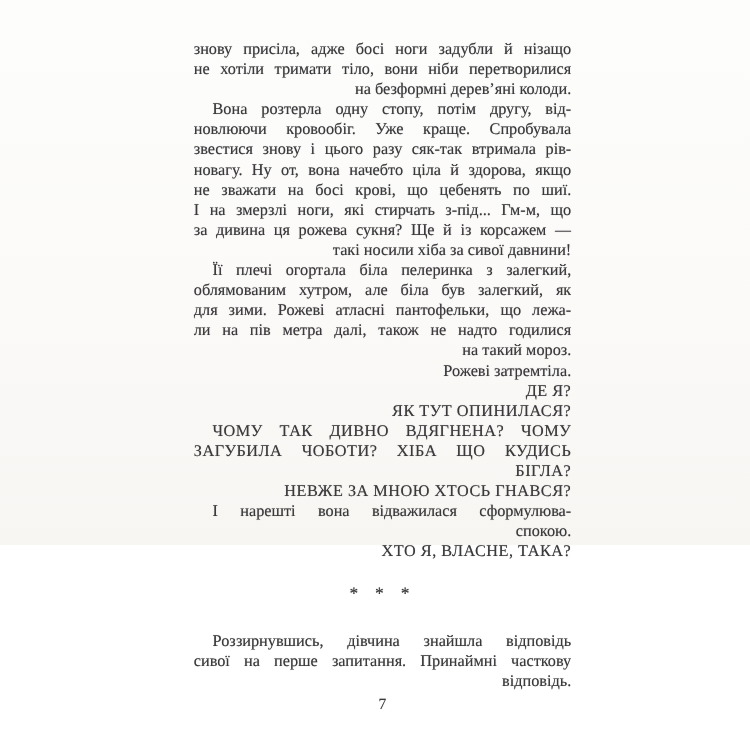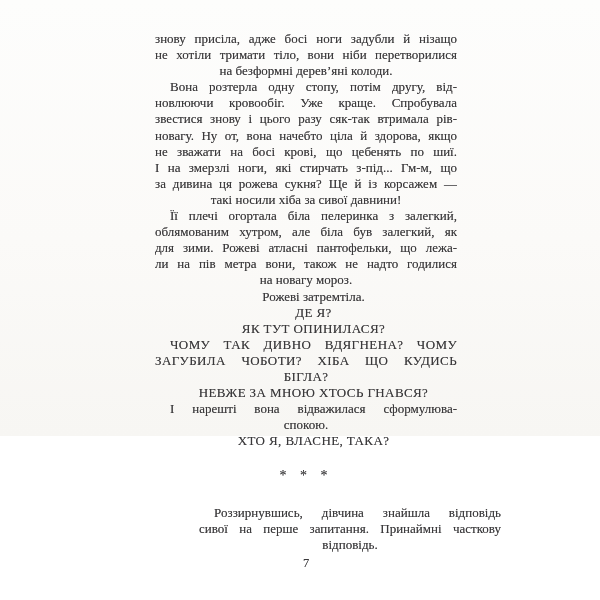--- a/index.html
+++ b/index.html
@@ -23,25 +23,25 @@
   .text-block {
     position: absolute;
     left: 155px;
     width: 302px;
     font-size: 13px;
     line-height: 16.1px;
     color: var(--text-color, #3a393b);
     text-shadow: 0 0 0.6px rgba(58,57,59,0.55);
   }
   #text-top { top: 31px; }
-  #text-bottom { top: 505px; margin-left: 44px; }
+  #text-bottom { top: 505px; }
   .line {
     height: 16.1px;
     overflow: hidden;
-    text-align: center;
+    text-align: right;
     white-space: normal;
   }
   .line.j {
     text-align: justify;
     text-align-last: justify;
   }
   .line.ind { text-indent: 15px; }
   .line.caps { letter-spacing: 0.4px; }
   .separator {
     position: absolute;
@@ -77,22 +77,22 @@
       <div class="line j">новлюючи кровообіг. Уже краще. Спробувала</div>
       <div class="line j">звестися знову і цього разу сяк-так втримала рів-</div>
       <div class="line j">новагу. Ну от, вона начебто ціла й здорова, якщо</div>
       <div class="line j">не зважати на босі крові, що цебенять по шиї.</div>
       <div class="line j">І на змерзлі ноги, які стирчать з-під... Гм-м, що</div>
       <div class="line j">за дивина ця рожева сукня? Ще й із корсажем —</div>
       <div class="line">такі носили хіба за сивої давнини!</div>
       <div class="line j ind">Її плечі огортала біла пелеринка з залегкий,</div>
       <div class="line j">облямованим хутром, але біла був залегкий, як</div>
       <div class="line j">для зими. Рожеві атласні пантофельки, що лежа-</div>
-      <div class="line j">ли на пів метра вони, також не надто годилися</div>
-      <div class="line">на новагу мороз.</div>
+      <div class="line j">ли на пів метра далі, також не надто годилися</div>
+      <div class="line">на такий мороз.</div>
       <div class="line ind">Рожеві затремтіла.</div>
       <div class="line ind caps">ДЕ Я?</div>
       <div class="line ind caps">ЯК ТУТ ОПИНИЛАСЯ?</div>
       <div class="line j ind caps">ЧОМУ ТАК ДИВНО ВДЯГНЕНА? ЧОМУ</div>
       <div class="line j caps">ЗАГУБИЛА ЧОБОТИ? ХІБА ЩО КУДИСЬ</div>
       <div class="line caps">БІГЛА?</div>
       <div class="line ind caps">НЕВЖЕ ЗА МНОЮ ХТОСЬ ГНАВСЯ?</div>
       <div class="line j ind">І нарешті вона відважилася сформулюва-</div>
       <div class="line">спокою.</div>
       <div class="line ind caps">ХТО Я, ВЛАСНЕ, ТАКА?</div>

